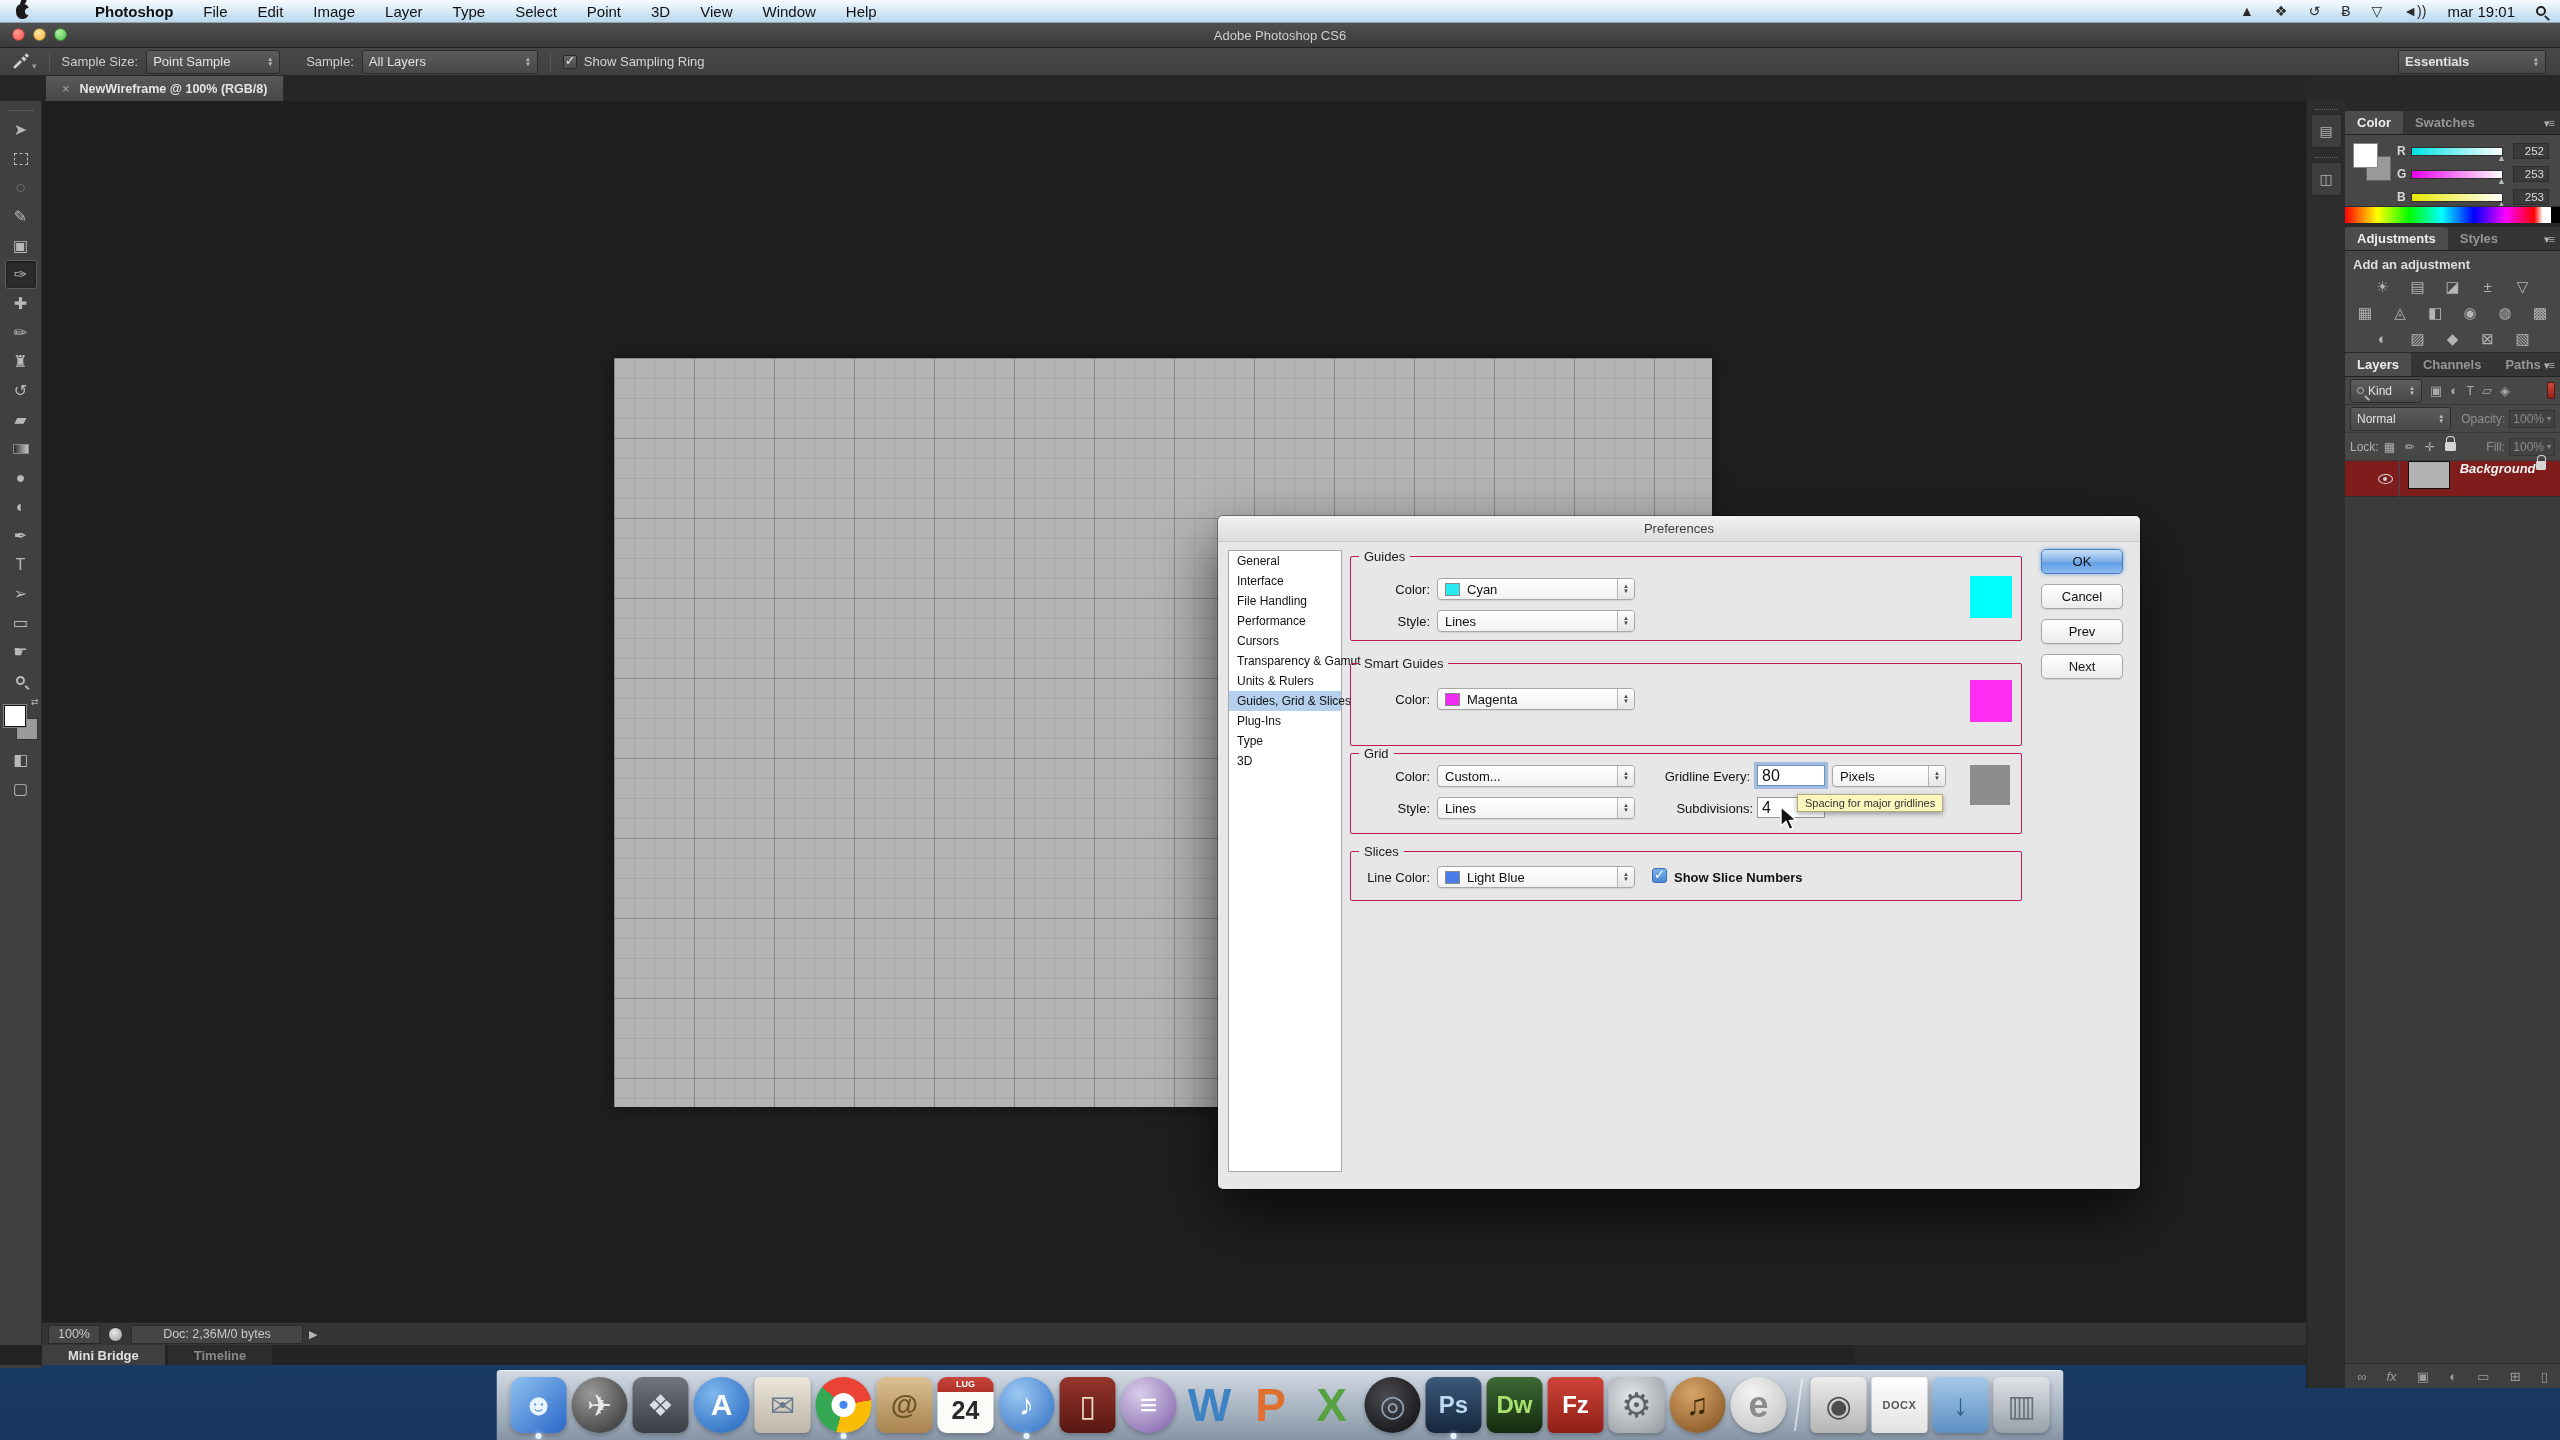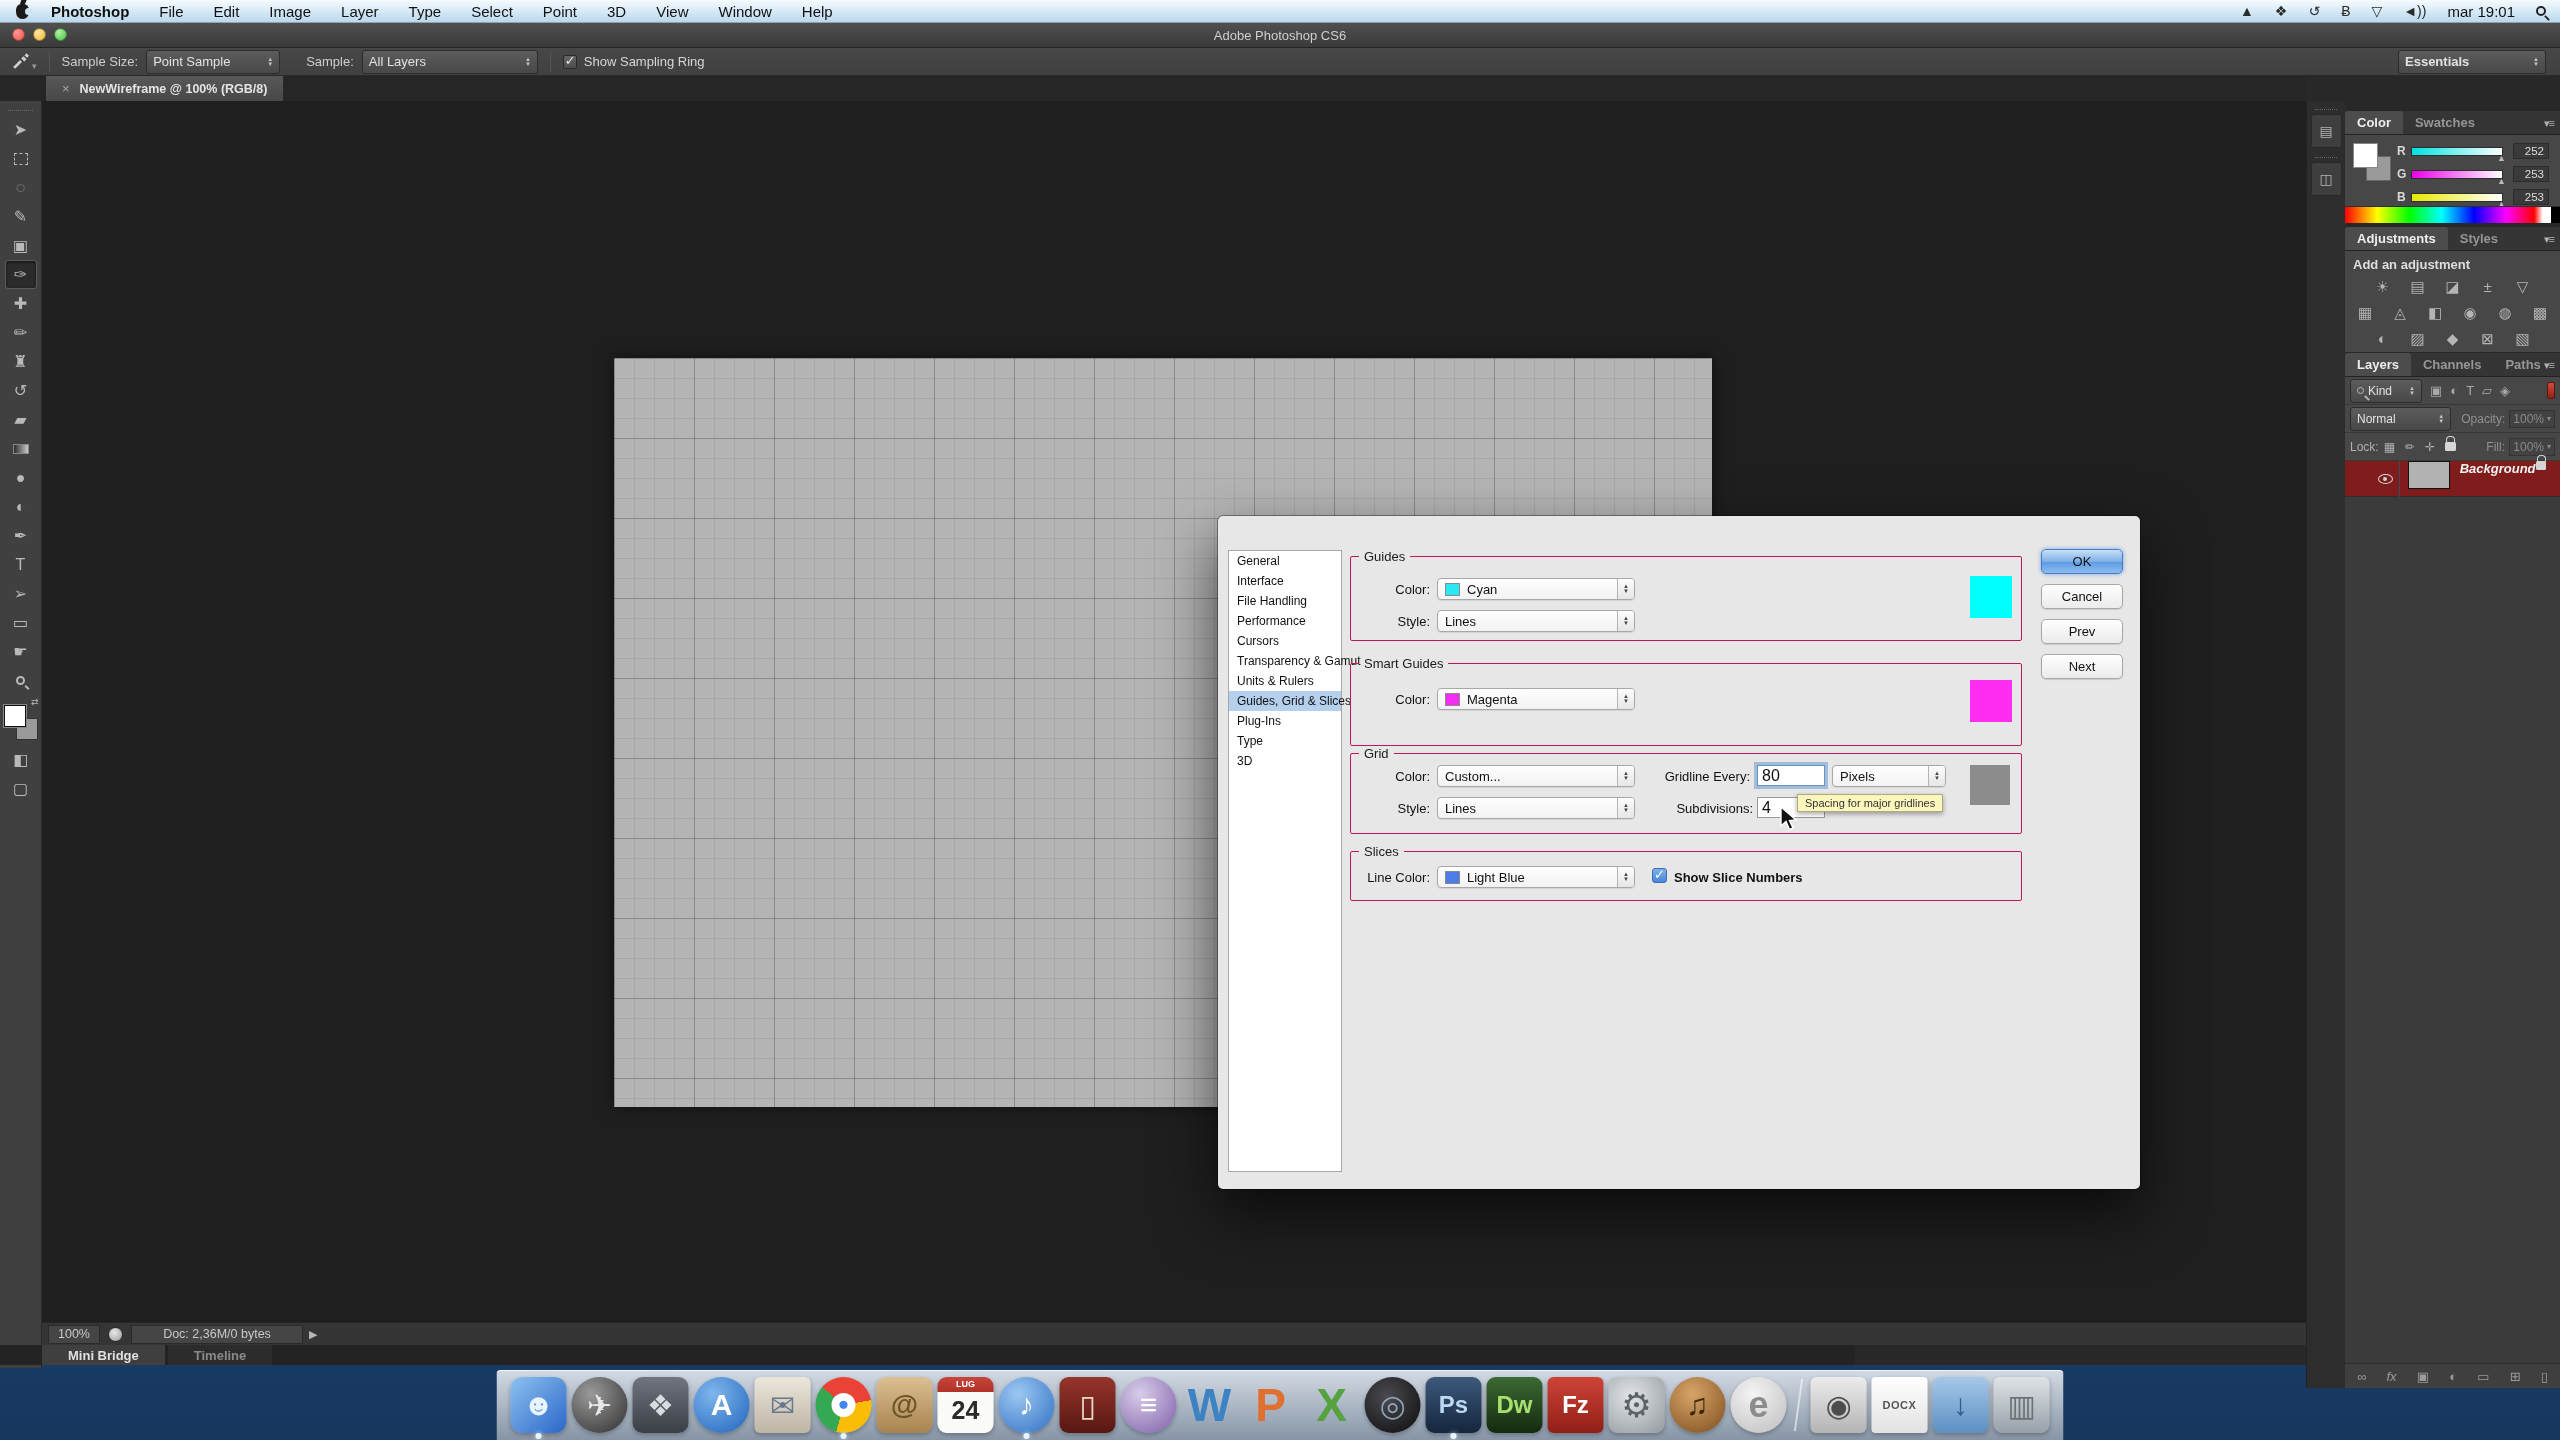--- a/index.html
+++ b/index.html
@@ -8,21 +8,21 @@
 
   
   #menubar { position:absolute; left:0; top:0; width:2560px; height:23px;
     background:linear-gradient(#f6fbfe,#b9d8ee); border-bottom:1px solid rgba(30,50,70,.45);
     display:flex; align-items:center; font-size:15px; color:#111; z-index:90; }
   .apple-logo { width:13px; height:15px; background:#1a1a1a; border-radius:40% 40% 46% 46%; position:relative; margin:0 22px 0 16px; }
   .apple-logo::before { content:""; position:absolute; width:5px; height:7px; background:#1a1a1a; border-radius:60% 0 60% 0; left:5px; top:-6px; transform:rotate(20deg); }
   .apple-logo::after { content:""; position:absolute; width:7px; height:7px; background:#cfe4f4; border-radius:50%; right:-3px; top:4px; }
   #menus { display:flex; gap:30px; }
   #menus .menu-item { cursor:default; }
-  #menus .menu-item:first-child { font-weight:bold; }
+  #menus .menu-item:first-child { font-weight:bold;margin-left:44px; }
   #menubar-right { margin-left:auto; display:flex; align-items:center; gap:21px; padding-right:14px; }
   .mb-icon { font-size:14px; color:#2a2a2a; }
   #menubar-clock { font-size:15px; color:#111; }
   .mag { width:10px; height:10px; border:2px solid currentColor; border-radius:50%; position:relative; display:inline-block; }
   .mag::after { content:""; position:absolute; width:2px; height:6px; background:currentColor; left:8px; top:7px; transform:rotate(-45deg); }
   #spotlight { color:#222; }
 
   
   #window { position:absolute; left:0; top:23px; width:2560px; height:1342px; background:#282828; }
   #titlebar { position:absolute; left:0; top:0; width:100%; height:25px;
@@ -522,20 +522,21 @@
     <span id="sb-arrow">▶</span>
   </div>
 
   <div id="bottomtabs">
     <span class="btab active">Mini Bridge</span>
       <span class="btab">Timeline</span>
   </div>
 </div>
 
 <div id="dialog">
+  <div id="dlg-titlebar">Preferences</div>
 
   <div id="pref-list">
     <div class="pref-item">General</div>
       <div class="pref-item">Interface</div>
       <div class="pref-item">File Handling</div>
       <div class="pref-item">Performance</div>
       <div class="pref-item">Cursors</div>
       <div class="pref-item">Transparency &amp; Gamut</div>
       <div class="pref-item">Units &amp; Rulers</div>
       <div class="pref-item selected">Guides, Grid &amp; Slices</div>

